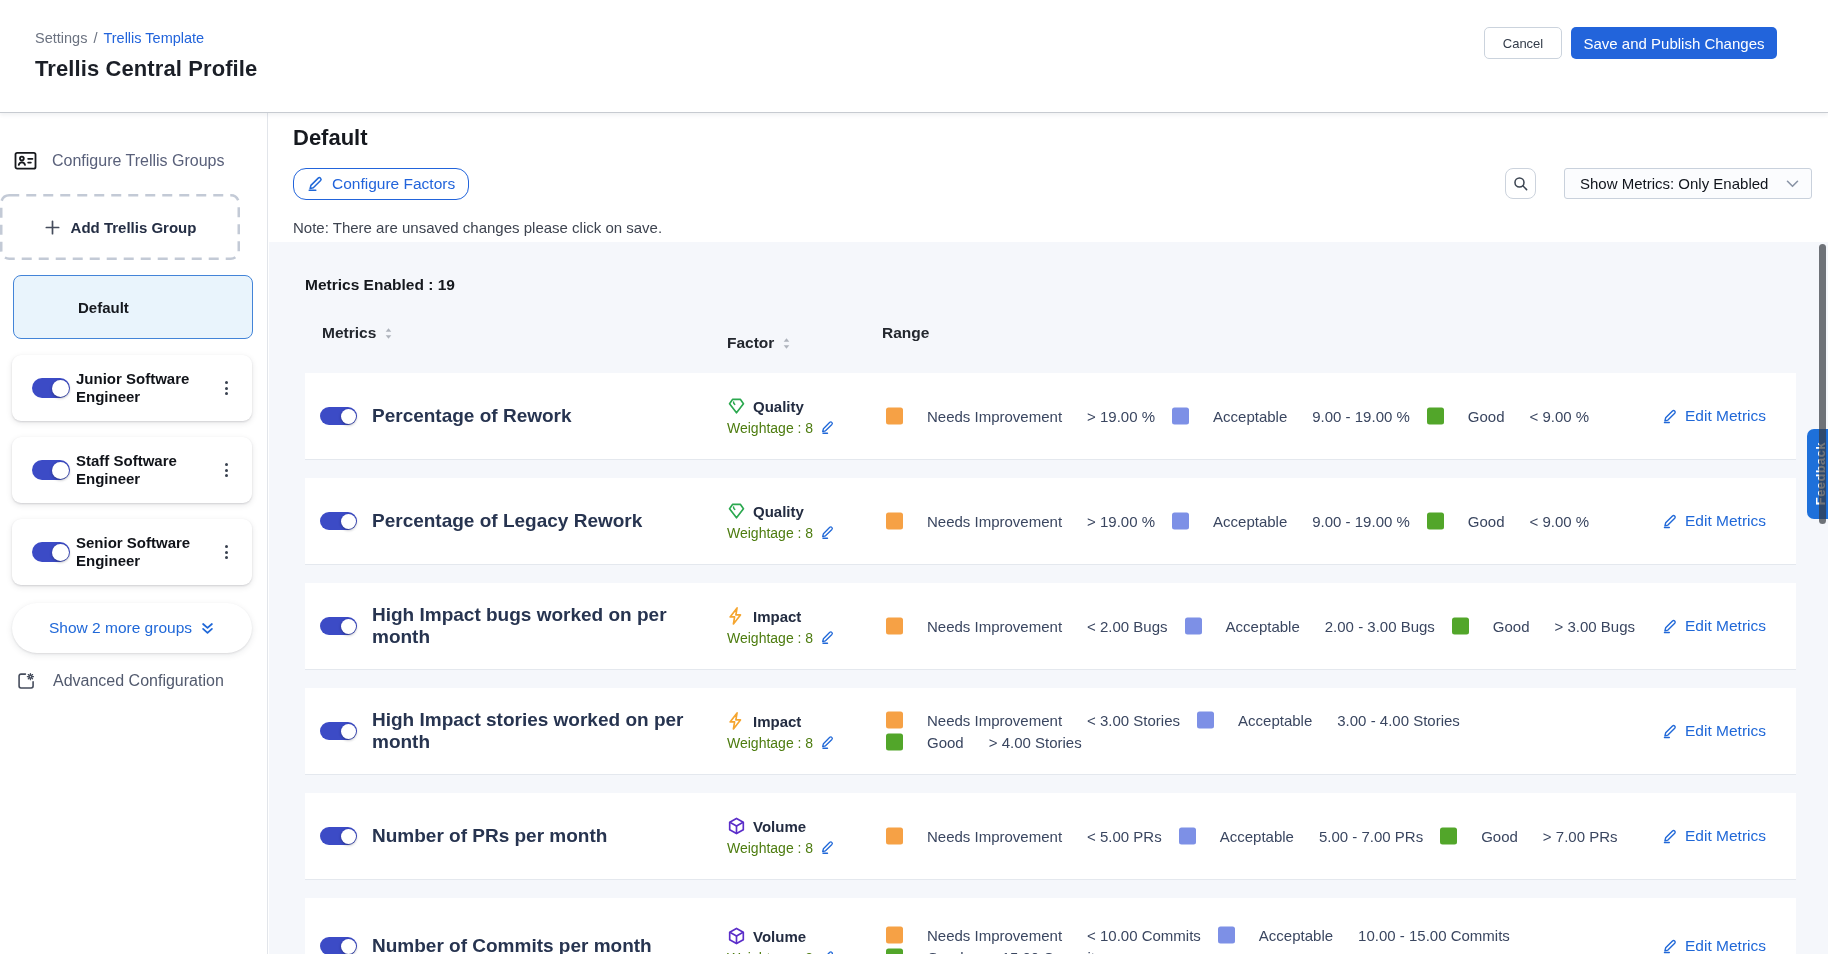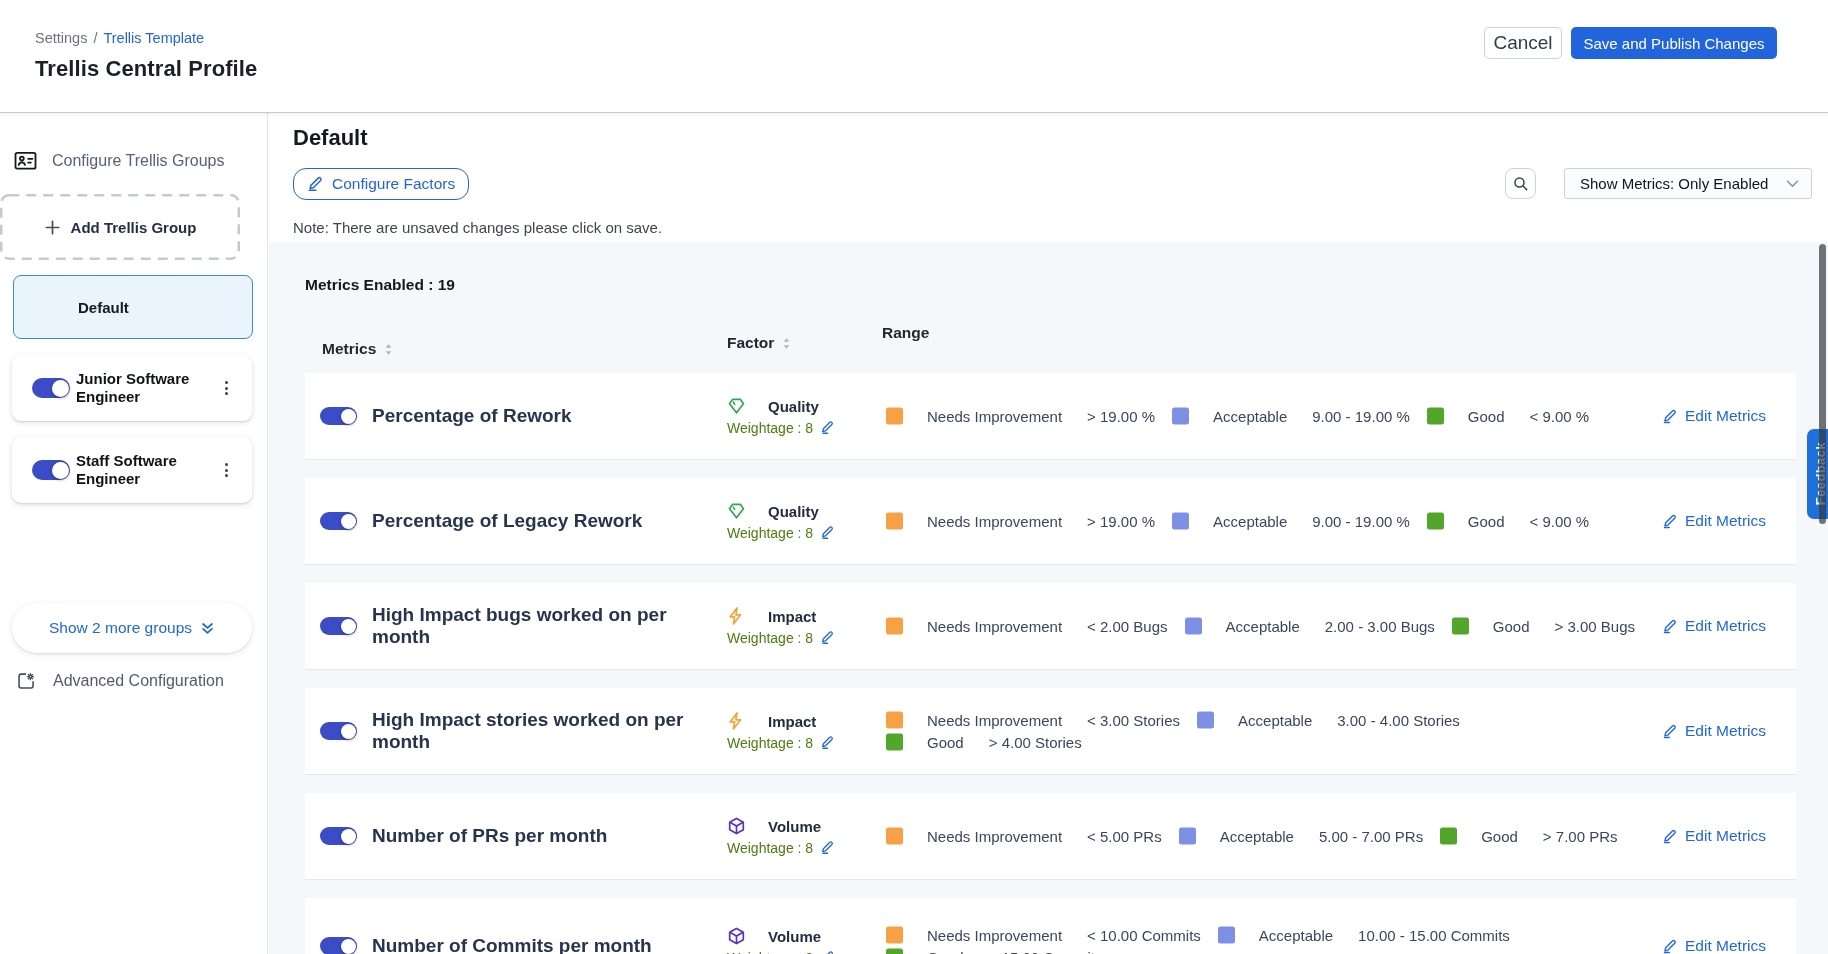--- a/index.html
+++ b/index.html
@@ -9,21 +9,21 @@
     font-family:"Liberation Sans", sans-serif; color:#1c2026;
   }
   svg { display:block; }
 
   
   .topbar { position:absolute; top:0; left:0; right:0; height:113px; background:#fff; border-bottom:1px solid #c7cbd1; box-shadow:0 2px 4px rgba(80,90,110,.09); z-index:5; }
   .breadcrumb { position:absolute; left:35px; top:30px; font-size:14.5px; color:#6b7280; display:flex; gap:6px; align-items:center; }
   .breadcrumb .crumb-link { color:#2264db; cursor:pointer; }
   .page-title { position:absolute; left:35px; top:56px; font-size:22px; font-weight:bold; color:#1b1f27; letter-spacing:.1px; }
   .btn { display:flex; align-items:center; justify-content:center; cursor:pointer; font-family:inherit; }
-  .cancel-btn { position:absolute; left:1484px; top:27px; width:78px; height:32px; background:#fff; border:1px solid #cbd3dd; border-radius:5px; font-size:19px; color:#323b49; }
+  .cancel-btn { position:absolute; left:1484px; top:27px; width:78px; height:32px; background:#fff; border:1px solid #cbd3dd; border-radius:5px; font-size:13px; color:#323b49; }
   .save-btn { position:absolute; left:1571px; top:27px; width:206px; height:32px; background:#2264db; border:none; border-radius:5px; font-size:15px; font-weight:500; color:#fff; }
 
   
   .sidebar { position:absolute; top:113px; left:0; width:268px; bottom:0; background:#fff; border-right:1px solid #e2e5ea; z-index:4; }
   .side-section-head { position:absolute; left:14px; top:38px; display:flex; align-items:center; gap:15px;text-align:center; }
   .side-section-head .label { font-size:16px; color:#59607a; }
   .add-group { position:absolute; left:0; top:81px; width:240px; height:66px; border-radius:9px; display:flex; align-items:center; justify-content:center; gap:10px; cursor:pointer; background:#fff; }
   .add-group .dash-border { position:absolute; inset:0; pointer-events:none; }
   .add-group .label { font-size:15px; font-weight:bold; color:#242e44; }
   .default-card { position:absolute; left:13px; top:162px; width:240px; height:64px; background:#e9f4fc; border:1px solid #4384d8; border-radius:8px; display:flex; align-items:center; cursor:pointer; }
@@ -50,31 +50,31 @@
   .metrics-select { position:absolute; left:1295px; top:54px; width:248px; height:31px; background:#fbfcfe; border:1px solid #c9d1dc; border-radius:3px; display:flex; align-items:center; cursor:pointer; }
   .metrics-select .value { margin-left:15px; font-size:15px; color:#10141c; }
   .metrics-select .chev { position:absolute; right:12px; top:50%; transform:translateY(-50%); }
   .unsaved-note { position:absolute; left:24px; top:105px; font-size:15px; color:#3e4450; }
 
   
   .table-area { position:absolute; left:269px; top:242px; right:0; bottom:0; background:#f5f7fb; overflow:hidden; z-index:2; }
   .metrics-enabled { position:absolute; left:36px; top:34px; font-size:15.5px; font-weight:bold; color:#15181d; }
   .thead { position:absolute; left:36px; top:82px; width:1491px; height:18px; }
   .th { position:absolute; top:0; display:flex; align-items:center; gap:8px; font-size:15.5px; font-weight:bold; color:#23272e; cursor:pointer; }
-  .th-metrics { left:17px;margin-top:16px; }
+  .th-metrics { left:17px; }
   .th-factor { left:422px;margin-top:10px; }
   .th-range { left:577px; cursor:default; }
   .rows { position:absolute; left:36px; top:131px; width:1491px; }
   .mrow { position:relative; width:1491px; height:87px; background:#fff; border-bottom:1px solid #e4e8ee; margin-bottom:18px; }
   .mrow.tall { height:97px; }
   .c-toggle { position:absolute; left:15px; top:50%; transform:translateY(-50%); width:37px; height:18px; border-radius:9px; background:#3c4bc6; }
   .c-toggle .knob { position:absolute; width:15px; height:15px; right:1.5px; top:1.5px; background:#fff; border-radius:50%; box-shadow:0 1px 3px rgba(10,15,30,.4); }
   .c-name { position:absolute; left:67px; top:50%; transform:translateY(-50%); font-size:19px; font-weight:bold; color:#273450; max-width:340px; }
   .c-factor { position:absolute; left:422px; top:50%; transform:translateY(-50%); }
-  .factor-line { display:flex; align-items:center; gap:22px; }
+  .factor-line { display:flex; align-items:center; gap:7px; }
   .factor-line .f-label { font-size:15px; font-weight:bold; color:#232c41; }
   .f-icon { width:19px; height:19px; flex:none; }
   .weightage-line { display:flex; align-items:center; gap:7px; margin-top:4px; }
   .weightage-line .w-text { font-size:14px; color:#4d7c0f; }
   .weightage-line .w-edit { cursor:pointer; color:#2068d8; }
   .c-range { position:absolute; left:581px; right:155px; top:50%; transform:translateY(-50%); display:flex; flex-wrap:wrap; align-items:center; column-gap:17px; row-gap:5px; }
   .range-item { display:flex; align-items:center; gap:24px; white-space:nowrap; }
   .range-swatch { width:17px; height:17px; border-radius:2.5px; flex:none; }
   .range-label { font-size:15px; color:#3a4660; }
   .range-value { font-size:15px; color:#3a4660; margin-left:1px; }
@@ -147,20 +147,31 @@
           <span class="knob"></span>
         </span>
     <span class="gc-label">Staff Software Engineer</span>
     <span class="kebab">
           <i></i>
           <i></i>
           <i></i>
         </span>
   </div>
 
+  <div class="group-card">
+    <span class="switch sw-side">
+          <span class="knob"></span>
+        </span>
+    <span class="gc-label">Senior Software Engineer</span>
+    <span class="kebab">
+          <i></i>
+          <i></i>
+          <i></i>
+        </span>
+  </div>
 </div>
 
   <div class="show-more">
     <span class="label">Show 2 more groups</span>
     <span>
       <svg width="15" height="15" viewBox="0 0 16 16" fill="none" stroke="#2068d8" stroke-width="1.9" stroke-linecap="round" stroke-linejoin="round">
           <path d="m3.3 3.2 4.7 4.2 4.7-4.2"></path>
           <path d="m3.3 8.4 4.7 4.2 4.7-4.2"></path>
         </svg>
     </span>

